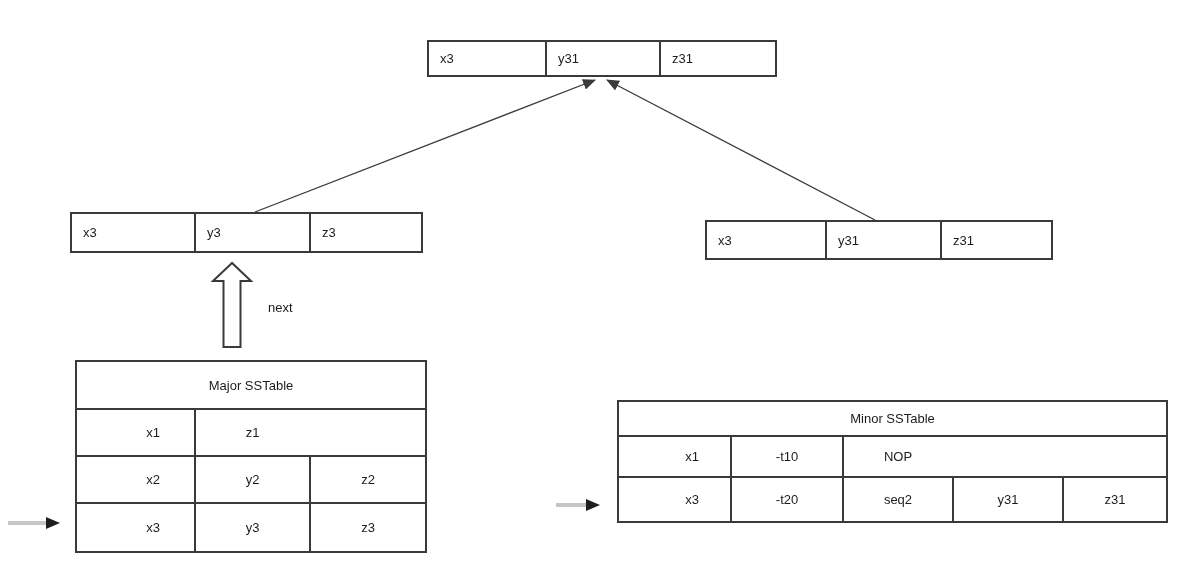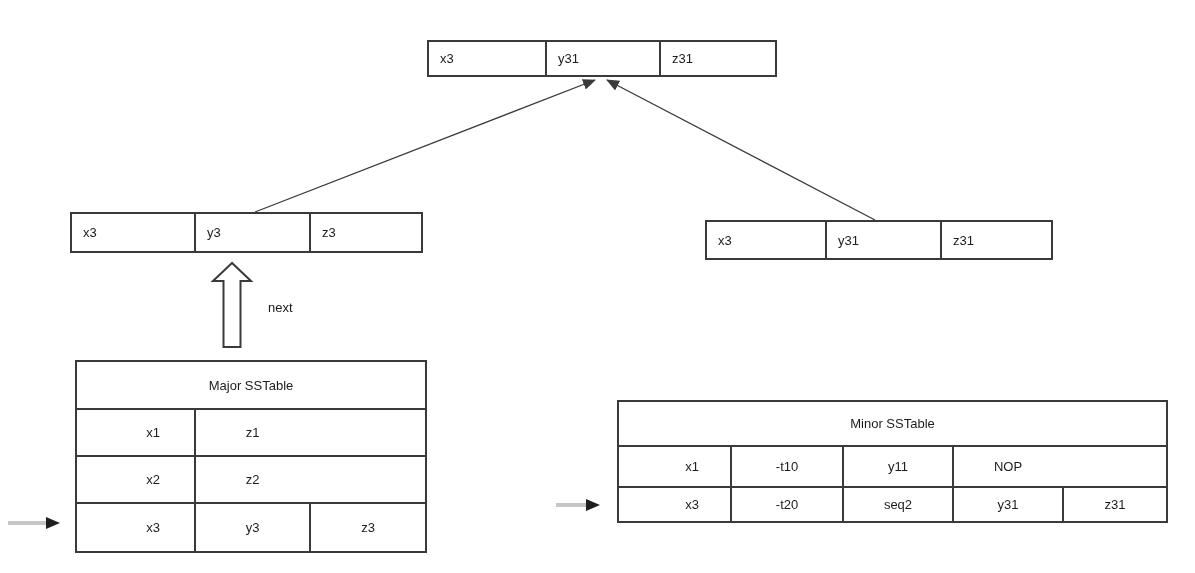--- a/index.html
+++ b/index.html
@@ -70,21 +70,21 @@
     border-left: 2px solid var(--line, #3a3a3a);
     overflow: hidden;
   }
   .sstable-cell:first-child { border-left: none; margin-left: 35px; }
 
   #major-sstable { left: 75px;  top: 360px; width: 352px; height: 193px; }
   #major-sstable .sstable-title { height: 48px; }
   #major-sstable .sstable-row   { height: 47px; grid-template-columns: 117px 115px 1fr; }
 
   #minor-sstable { left: 617px; top: 400px; width: 551px; height: 123px; }
-  #minor-sstable .sstable-title { height: 45px; }
+  #minor-sstable .sstable-title { height: 35px; }
   #minor-sstable .sstable-row   { height: 41px; grid-template-columns: 111px 112px 110px 110px 1fr; }
 
   
   #next-label {
     position: absolute;
     left: 268px;
     top: 300px;
   }
 
   
@@ -121,35 +121,35 @@
   <div id="next-label">next</div>
 
   <div id="major-sstable" class="sstable">
     <div class="sstable-title">Major SSTable</div>
     <div class="sstable-row">
       <div class="sstable-cell">x1</div>
       <div class="sstable-cell">z1</div>
     </div>
     <div class="sstable-row">
       <div class="sstable-cell">x2</div>
+      <div class="sstable-cell">y2</div>
       <div class="sstable-cell">z2</div>
     </div>
     <div class="sstable-row">
       <div class="sstable-cell">x3</div>
       <div class="sstable-cell">y3</div>
       <div class="sstable-cell">z3</div>
     </div>
   </div>
 
   <div id="minor-sstable" class="sstable">
     <div class="sstable-title">Minor SSTable</div>
     <div class="sstable-row">
       <div class="sstable-cell">x1</div>
       <div class="sstable-cell">-t10</div>
-      <div class="sstable-cell">y11</div>
       <div class="sstable-cell">NOP</div>
     </div>
     <div class="sstable-row">
       <div class="sstable-cell">x3</div>
       <div class="sstable-cell">-t20</div>
       <div class="sstable-cell">seq2</div>
       <div class="sstable-cell">y31</div>
       <div class="sstable-cell">z31</div>
     </div>
   </div>

